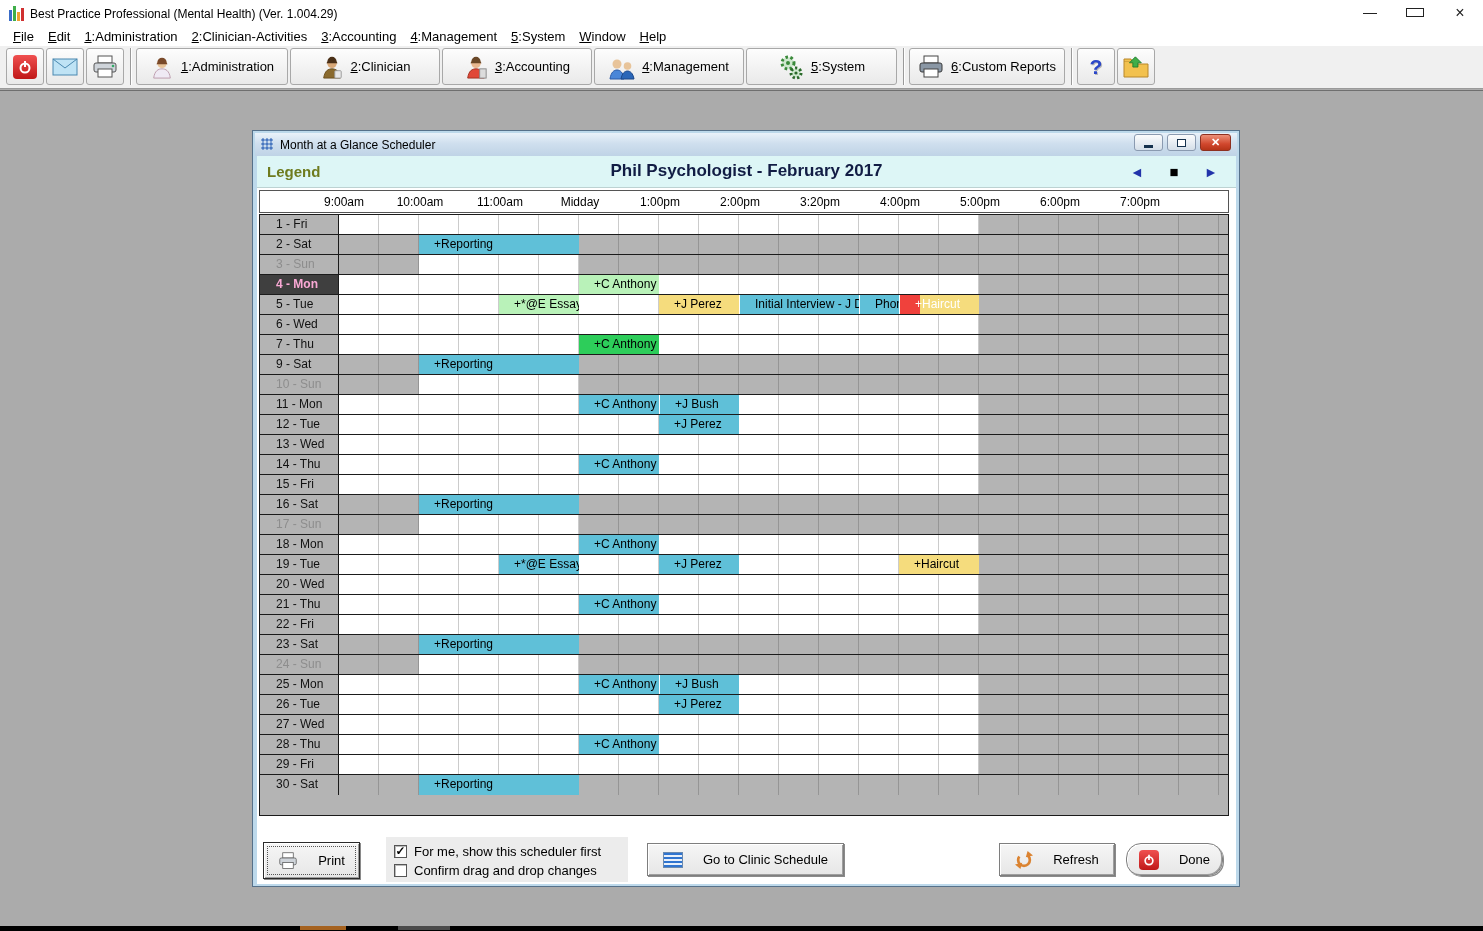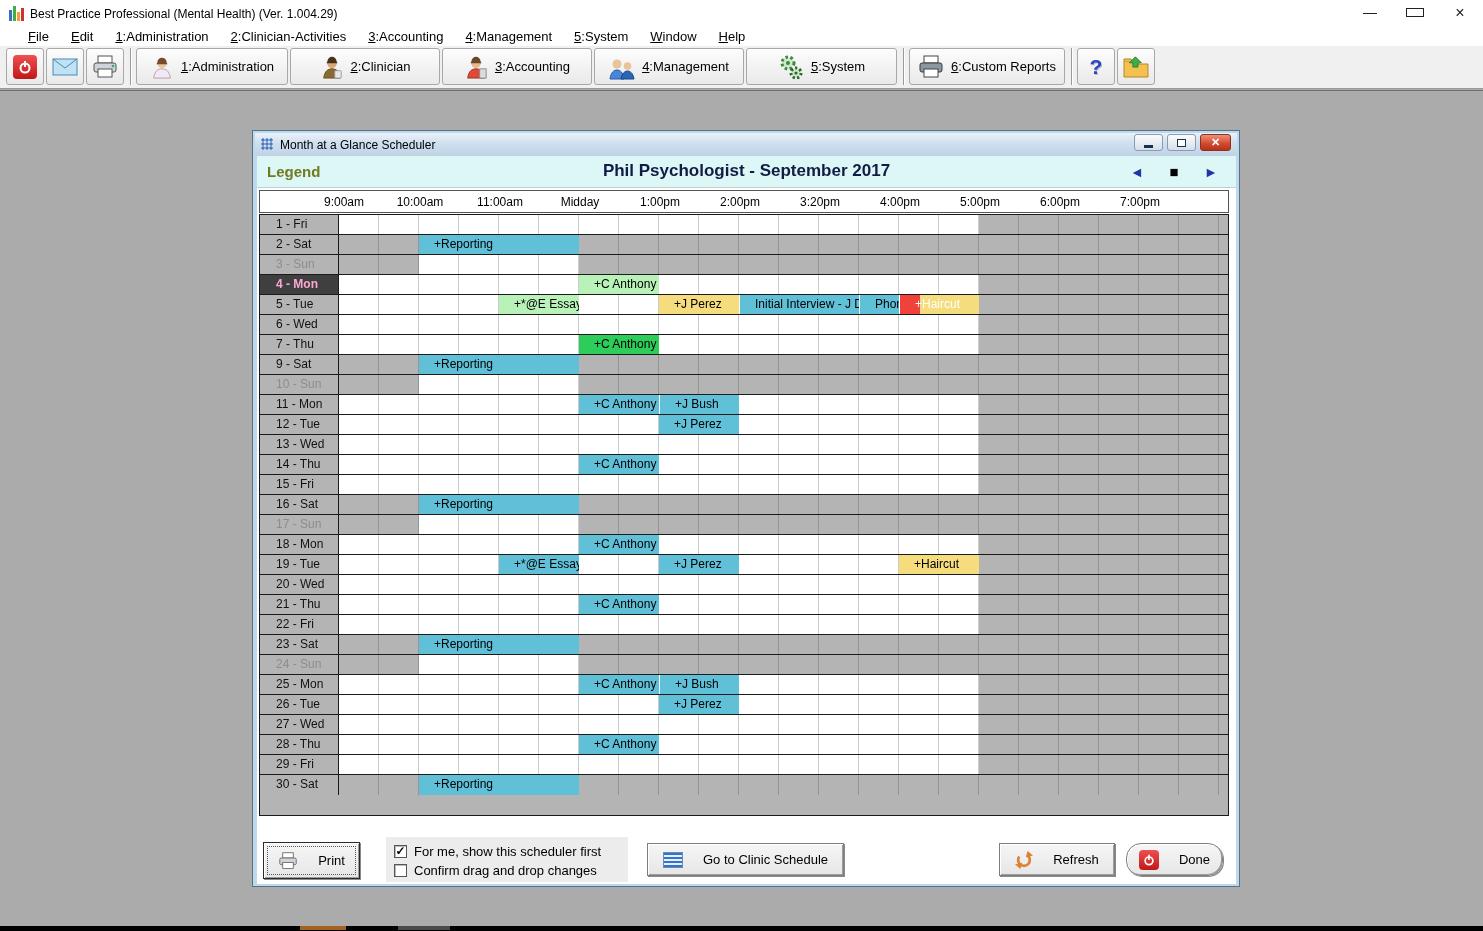--- a/index.html
+++ b/index.html
@@ -8,21 +8,21 @@
 
   
   .app-titlebar { position:absolute; left:0; top:0; width:100%; height:27px; background:#fff; }
   .app-icon { position:absolute; left:9px; top:6px; width:15px; height:15px; display:flex; align-items:flex-end; gap:1px; }
   .app-icon i { display:block; width:3px; }
   .app-title { position:absolute; left:30px; top:7px; font-size:12px; }
   .app-winbtns { position:absolute; right:14px; top:4px; display:flex; gap:27px; font-size:14px; color:#222; }
   .app-winbtns span { width:18px; text-align:center; cursor:default; }
   .restore-box { display:inline-block; width:10px; height:9px; border:1px solid #222; margin-top:4px; }
 
-  .menu-bar { position:absolute; left:0; top:27px; width:100%; height:19px; background:#fff; display:flex; align-items:center; padding-left:28px; gap:22px; font-size:13px;text-align:right; }
+  .menu-bar { position:absolute; left:0; top:27px; width:100%; height:19px; background:#fff; display:flex; align-items:center; padding-left:13px; gap:14px; font-size:13px;text-align:right; }
   .menu-item { white-space:nowrap; }
 
   .toolbar { position:absolute; left:0; top:46px; width:100%; height:43px; background:#f0f0f0; border-bottom:1px solid #9a9a9a; display:flex; align-items:flex-start; padding:2px 0 0 6px; }
   .tbtn { height:37px; background:linear-gradient(#fdfdfd,#e9e9e9); border:1px solid #a8a8a8; border-radius:3px; display:flex; align-items:center; justify-content:center; gap:7px; font-size:13px; margin-right:2px; }
   .tbtn.small { width:38px; }
   .tsep { width:2px; height:37px; margin:0 4px; border-left:1px solid #9a9a9a; border-right:1px solid #fff; }
   .power-chip { width:24px; height:24px; border-radius:4px; background:linear-gradient(#f05050,#c01818); display:flex; align-items:center; justify-content:center; }
   .help-q { font-size:21px; font-weight:bold; color:#2a46c8; text-shadow:1px 1px 0 #b8b8b8; }
 
   .client-area { position:absolute; left:0; top:90px; width:100%; height:836px; background:#ababab; border-top:1px solid #6f6f6f; }
@@ -211,21 +211,21 @@
       </span>
     <span class="wb">
         <span class="restore-glyph"></span>
       </span>
     <span class="wb close">✕</span>
   </div>
 
   <div class="win-client">
     <div class="sched-header">
       <span class="legend">Legend</span>
-      <span class="sched-title">Phil Psychologist - September 2017</span>
+      <span class="sched-title">Phil Psychologist - February 2017</span>
       <span class="nav" style="left:872px">◄</span>
       <span class="nav square" style="left:909px">■</span>
       <span class="nav" style="left:946px">►</span>
     </div>
 
     <div class="time-header">
         <span style="left: 84px;">9:00am</span>
         <span style="left: 160px;">10:00am</span>
         <span style="left: 240px;">11:00am</span>
         <span style="left: 320px;">Midday</span>

